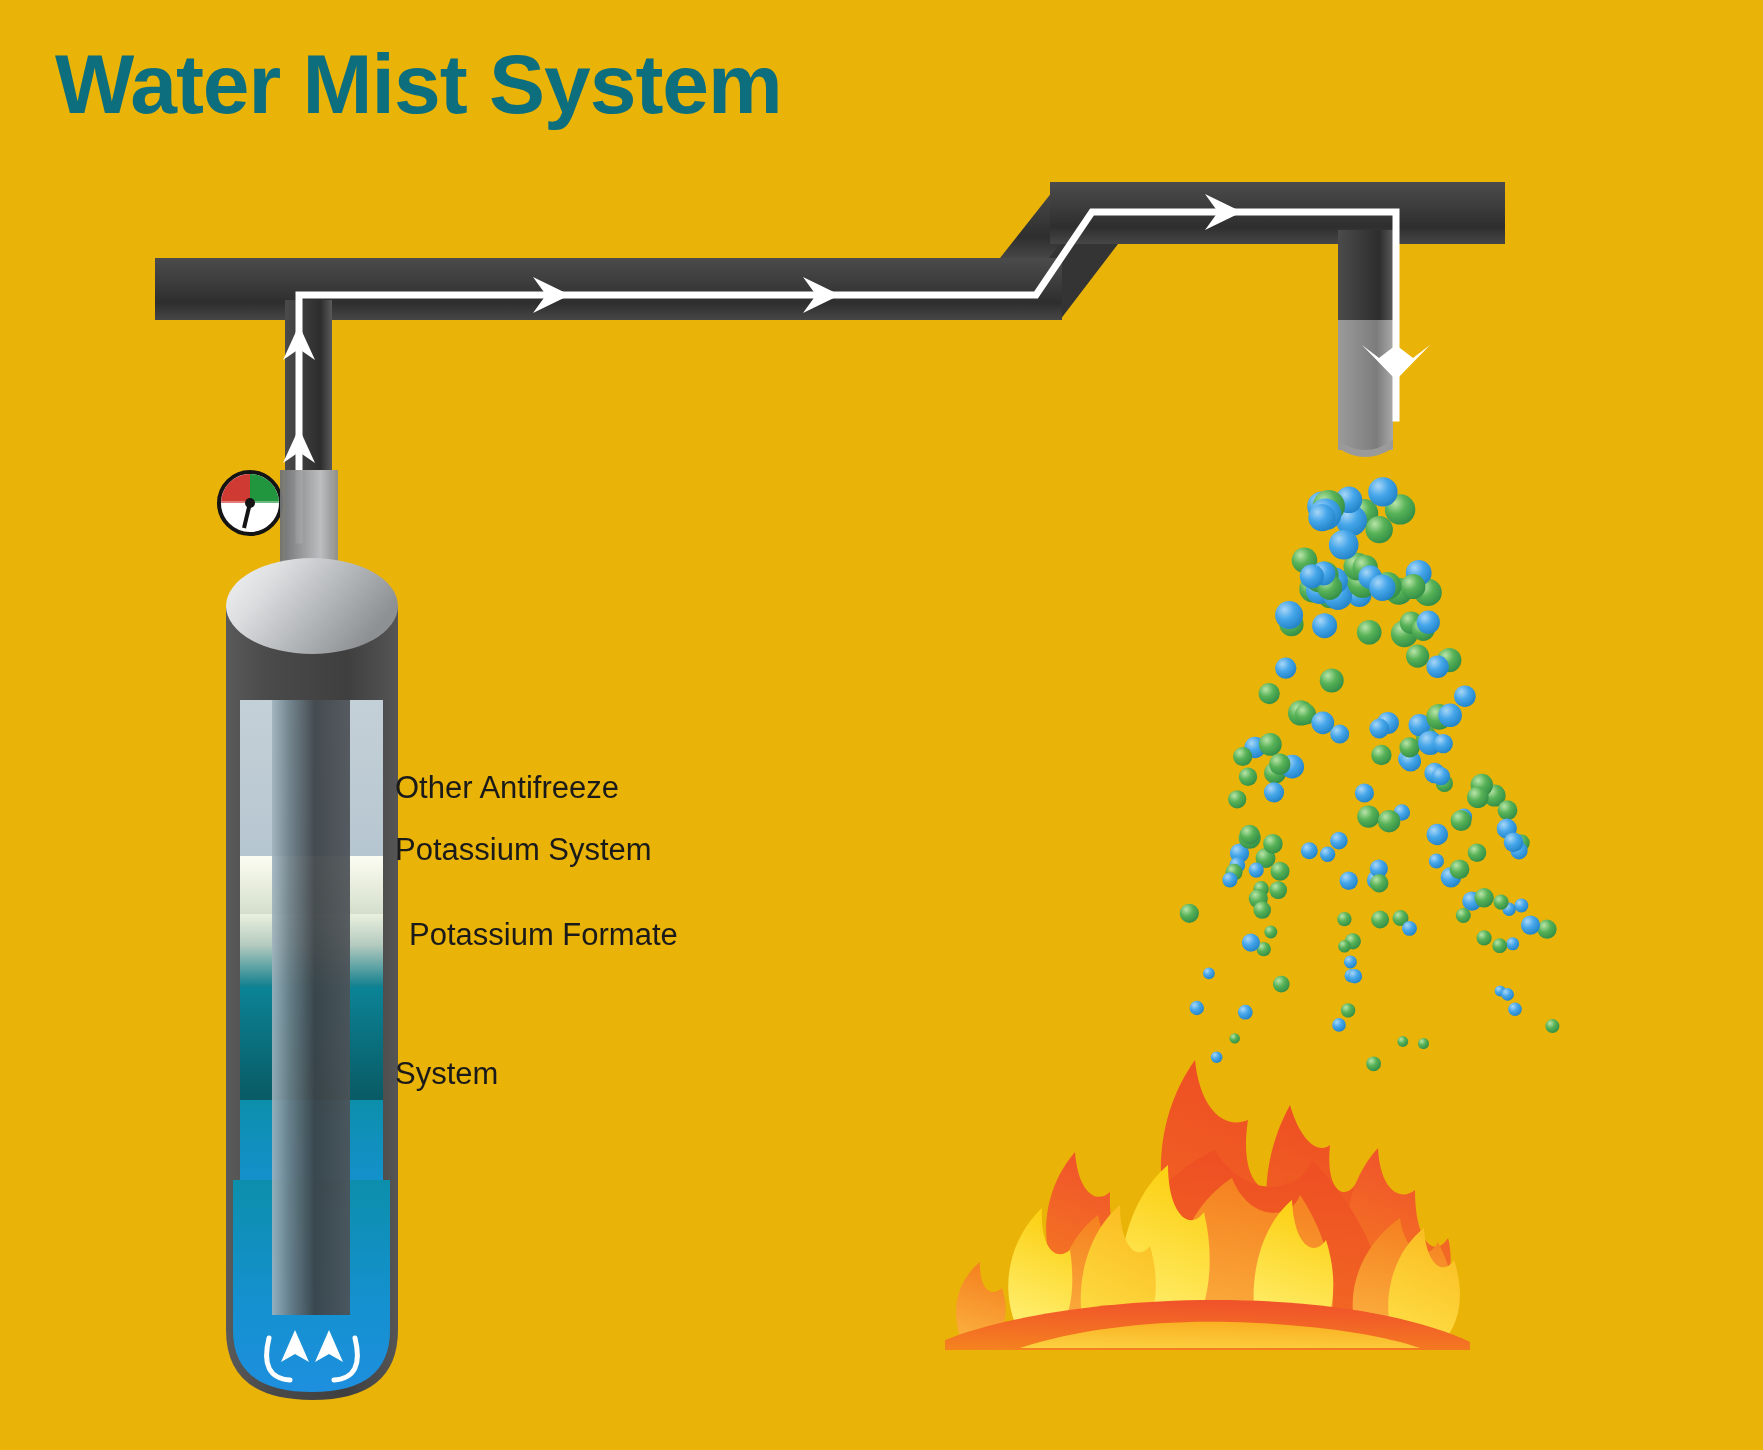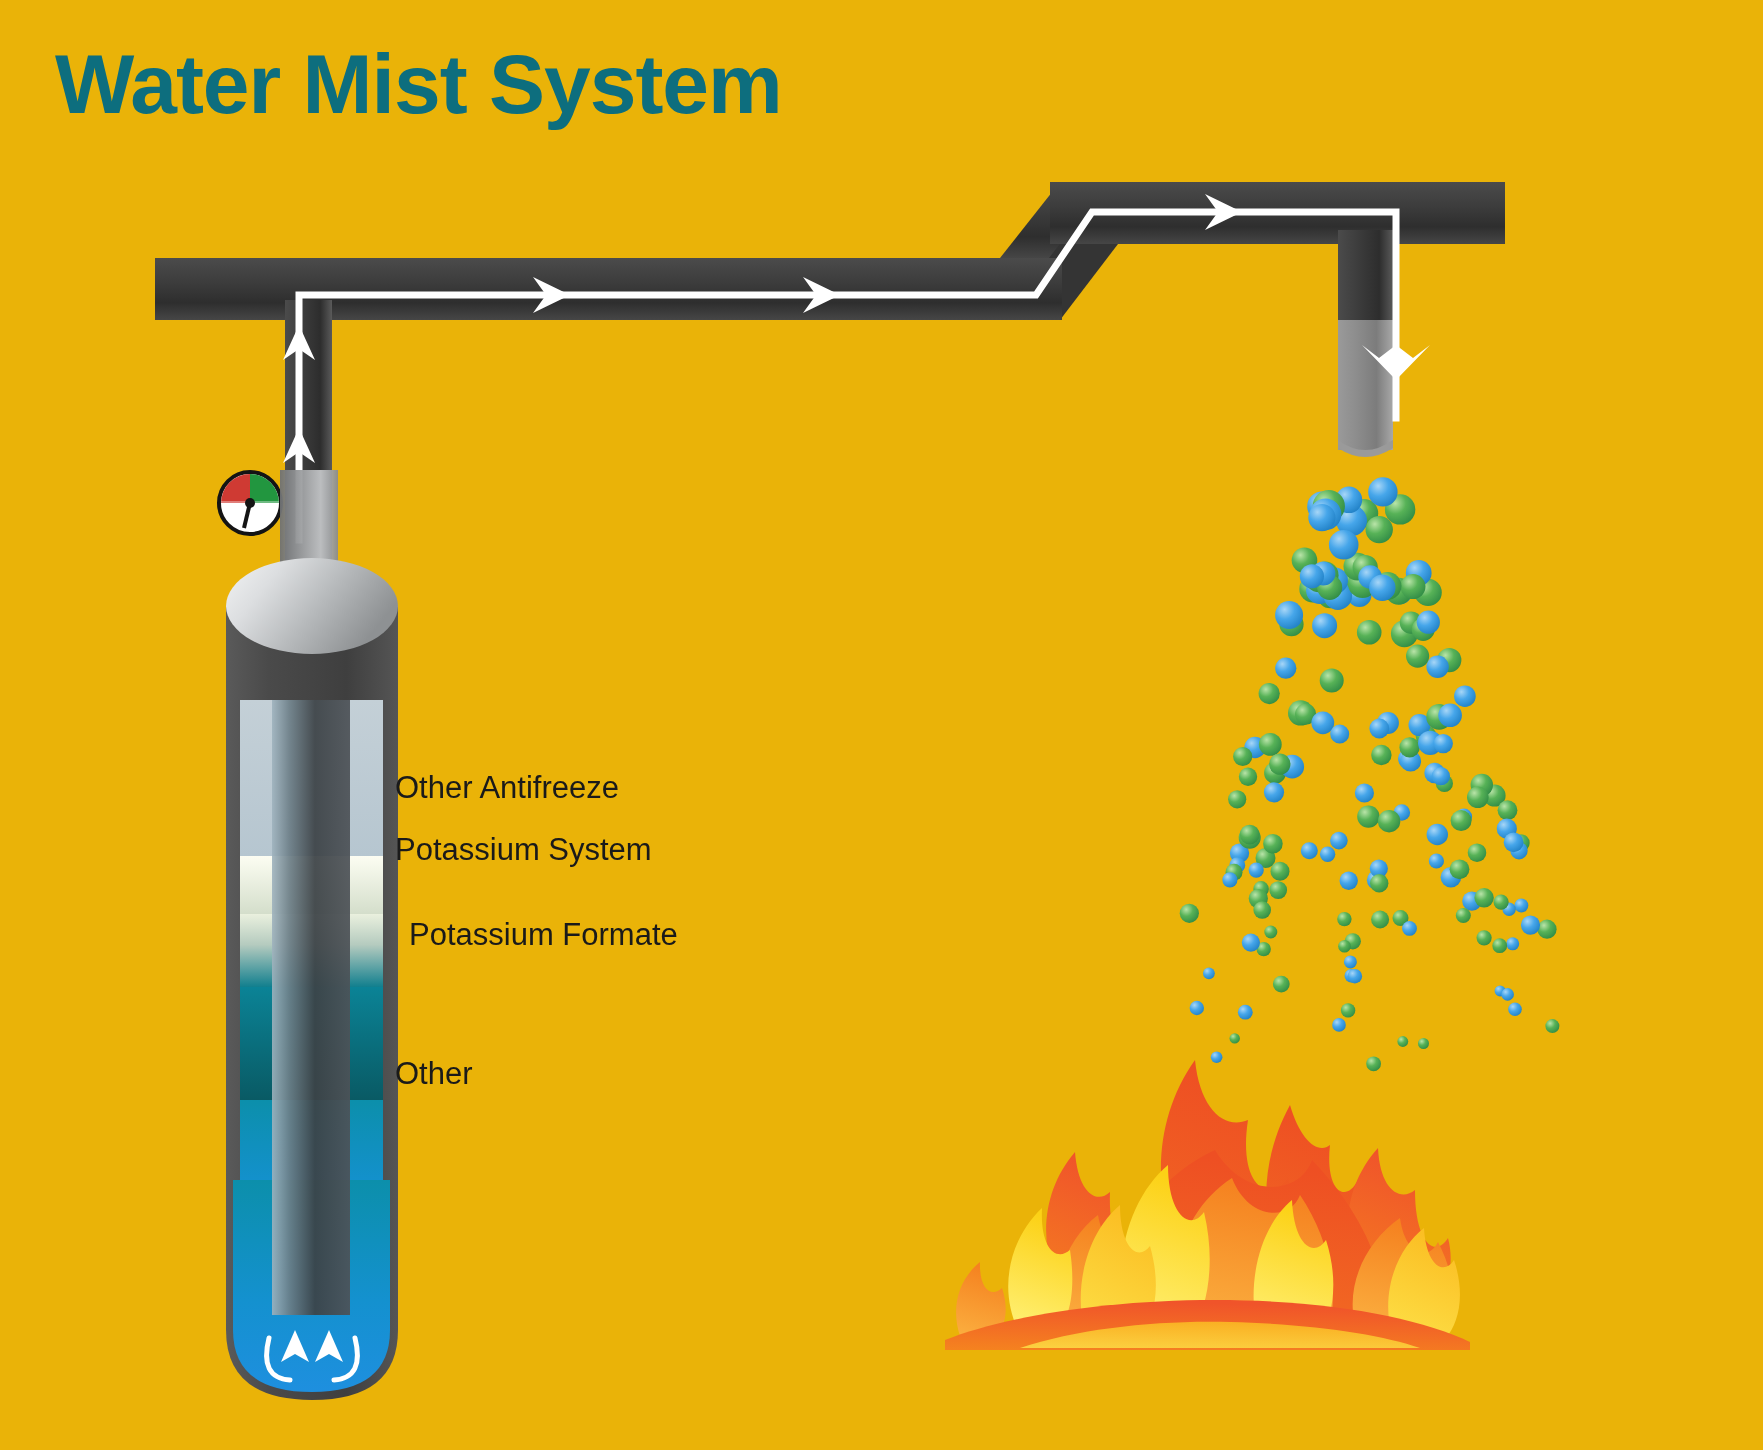--- a/index.html
+++ b/index.html
@@ -399,15 +399,15 @@
            C1010 1312 1004 1330 994 1338 Z"></path>
       <path fill="url(#fOuter2)" d="M945 1340 C1000 1318 1100 1300 1215 1300 C1330 1300 1420 1318 1470 1342
            L1470 1350 L945 1350 Z"></path>
       <path fill="url(#fIn2)" opacity="0.85" d="M1020 1348 C1080 1328 1160 1320 1230 1322 C1310 1324 1380 1334 1420 1348 Z"></path>
     </g>
   </svg>
 
   <div class="lbl" style="left:395px;top:770px;">Other Antifreeze</div>
   <div class="lbl" style="left:395px;top:832px;">Potassium System</div>
   <div class="lbl" style="left:397px;top:917px;margin-left:12px;">Potassium Formate</div>
-  <div class="lbl" style="left:395px;top:1056px;">Other</div>
+  <div class="lbl" style="left:395px;top:1056px;">System</div>
 
 </div>
 
 </body></html>

